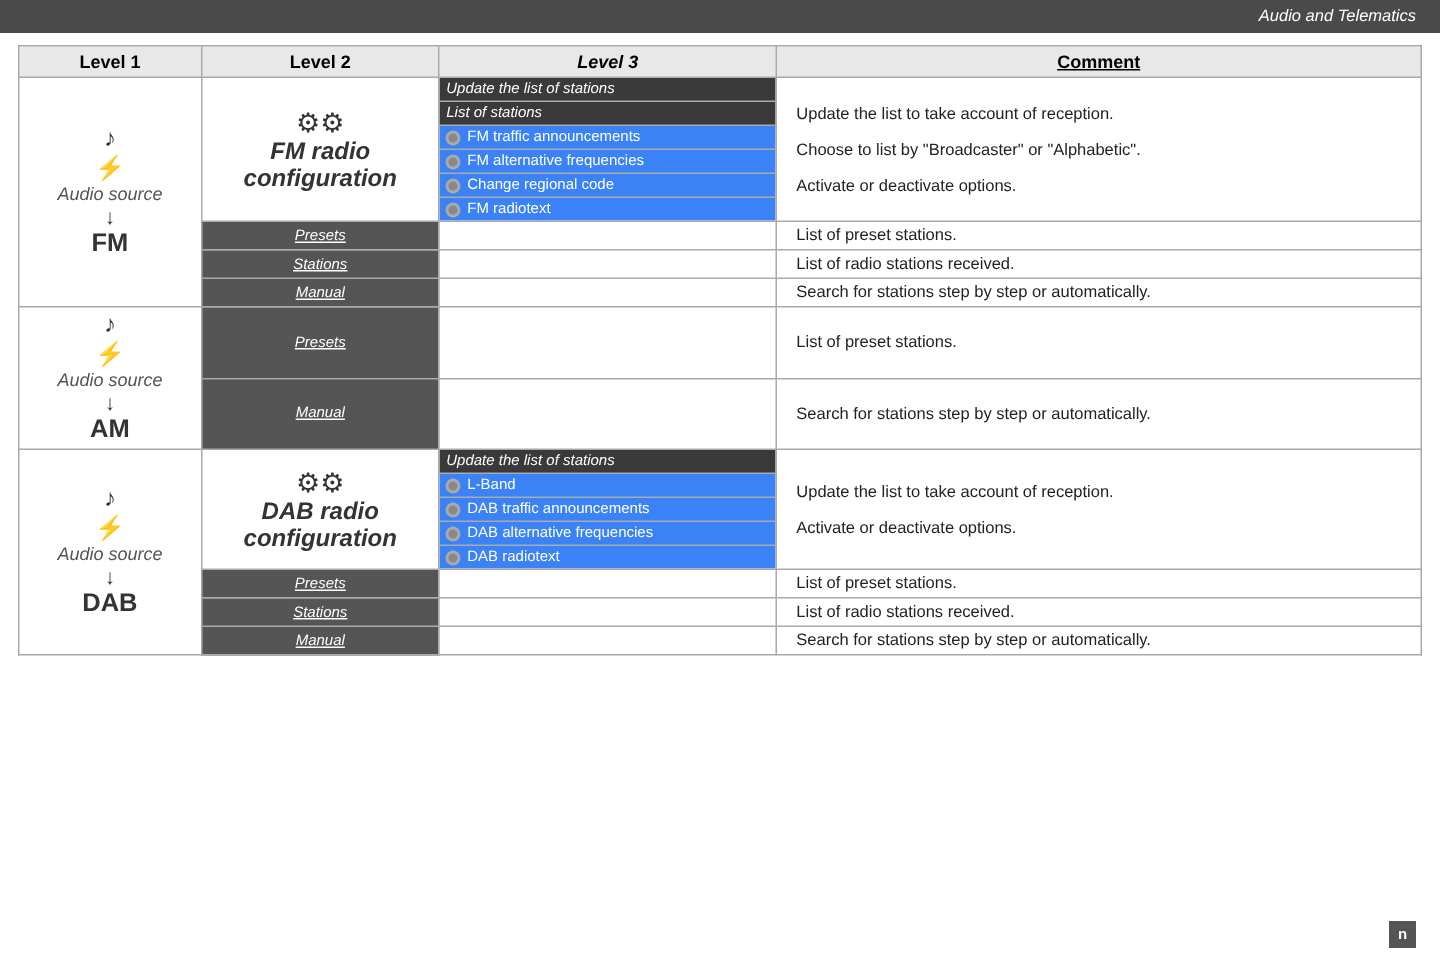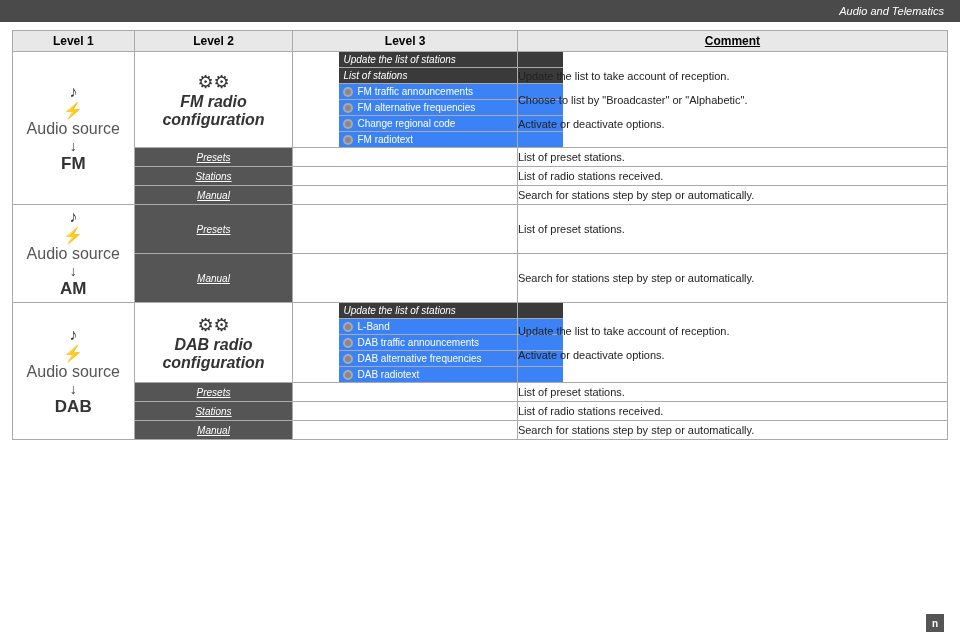--- a/index.html
+++ b/index.html
@@ -28,41 +28,42 @@
     .main-content {
       padding: 8px 12px 8px 12px;
     }
     table {
       border-collapse: collapse;
       width: 100%;
       table-layout: fixed;
     }
     th, td {
       border: 1px solid #aaa;
-      padding: 3px 0;
+      padding: 3px 13px;
       vertical-align: middle;
     }
     th {
       background: #e8e8e8;
       font-weight: bold;
       text-align: center;
       font-size: 12px;
     }
     .col-level1 { width: 13%; }
     .col-level2 { width: 17%; }
-    .col-level3 { width: 24%; }
+    .col-level3 { width: 24%; font-style: italic; }
     .col-comment { width: 46%; text-decoration: underline; }
 
     .level1-cell {
       text-align: center;
       vertical-align: middle;
     }
     .audio-source-label {
-      font-size: 16px;
+      font-size: 12px;
       color: #555;
+      font-style: italic;
     }
     .arrow-down {
       display: inline-block;
       font-size: 14px;
       color: #333;
     }
     .fm-label, .am-label, .dab-label {
       font-size: 17px;
       font-weight: bold;
       color: #333;
@@ -129,21 +130,20 @@
       text-decoration: underline;
     }
     .source-block {
       display: flex;
       flex-direction: column;
       align-items: center;
     }
     .sub-table {
       width: 100%;
       border-collapse: collapse;
-      margin-left: 46px;
     }
     .sub-table td {
       border: none;
       border-bottom: 1px solid #aaa;
       padding: 2px 4px;
     }
     .sub-table tr:last-child td {
       border-bottom: none;
     }
     .bottom-page {

